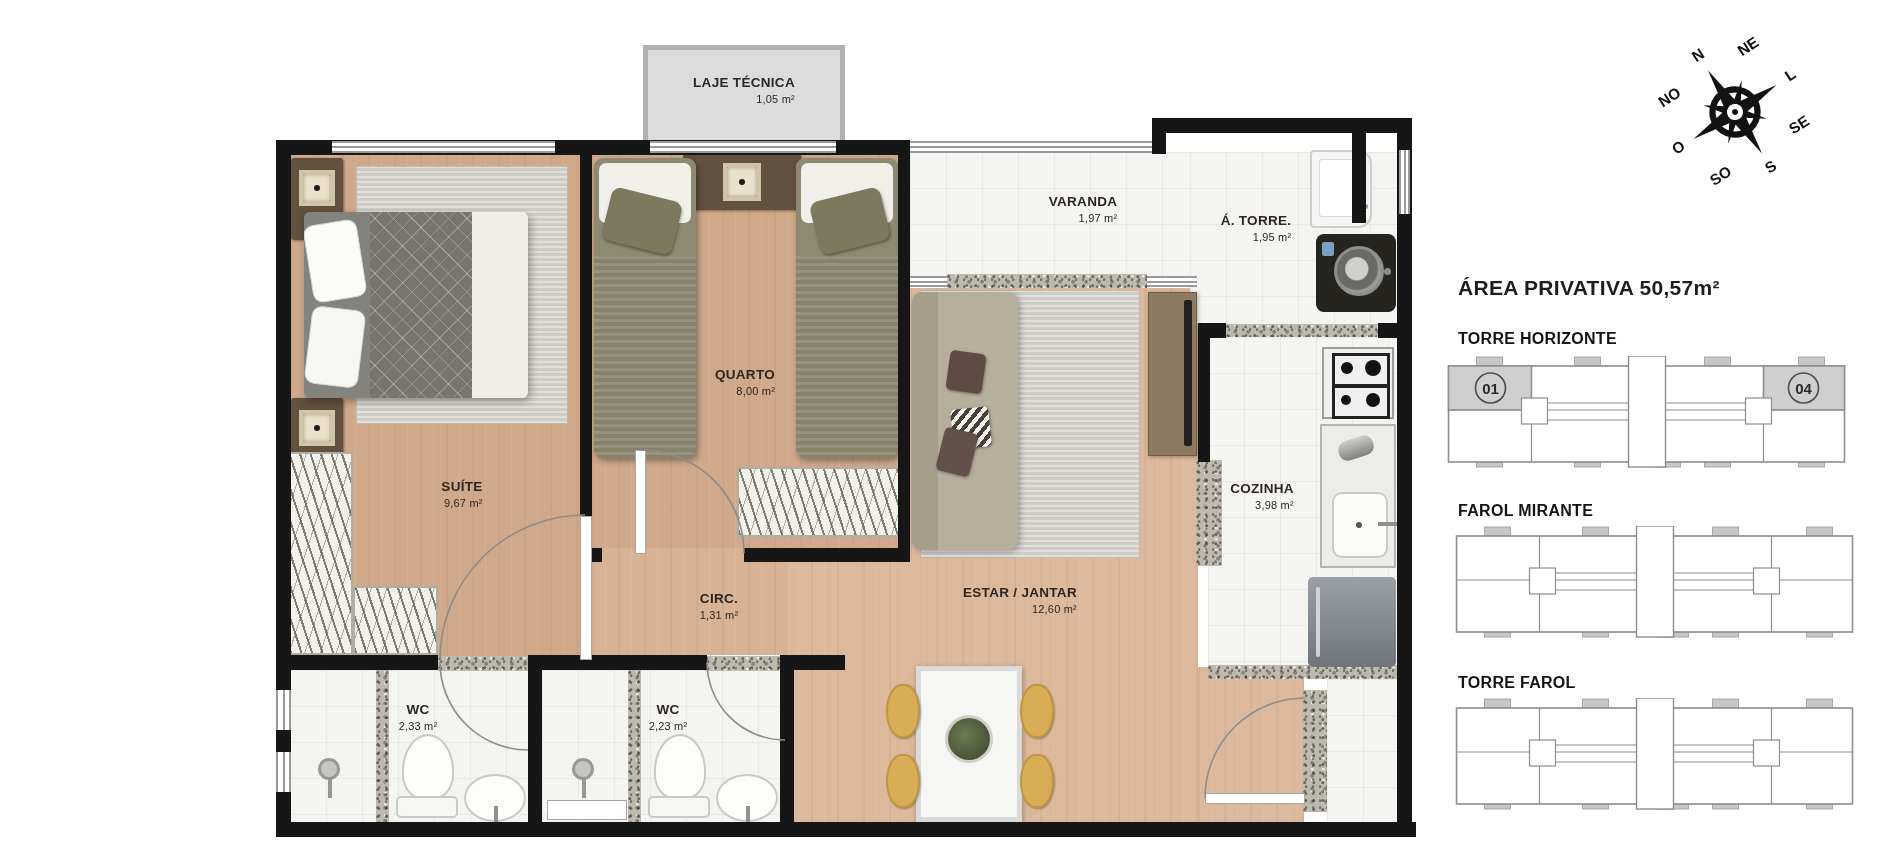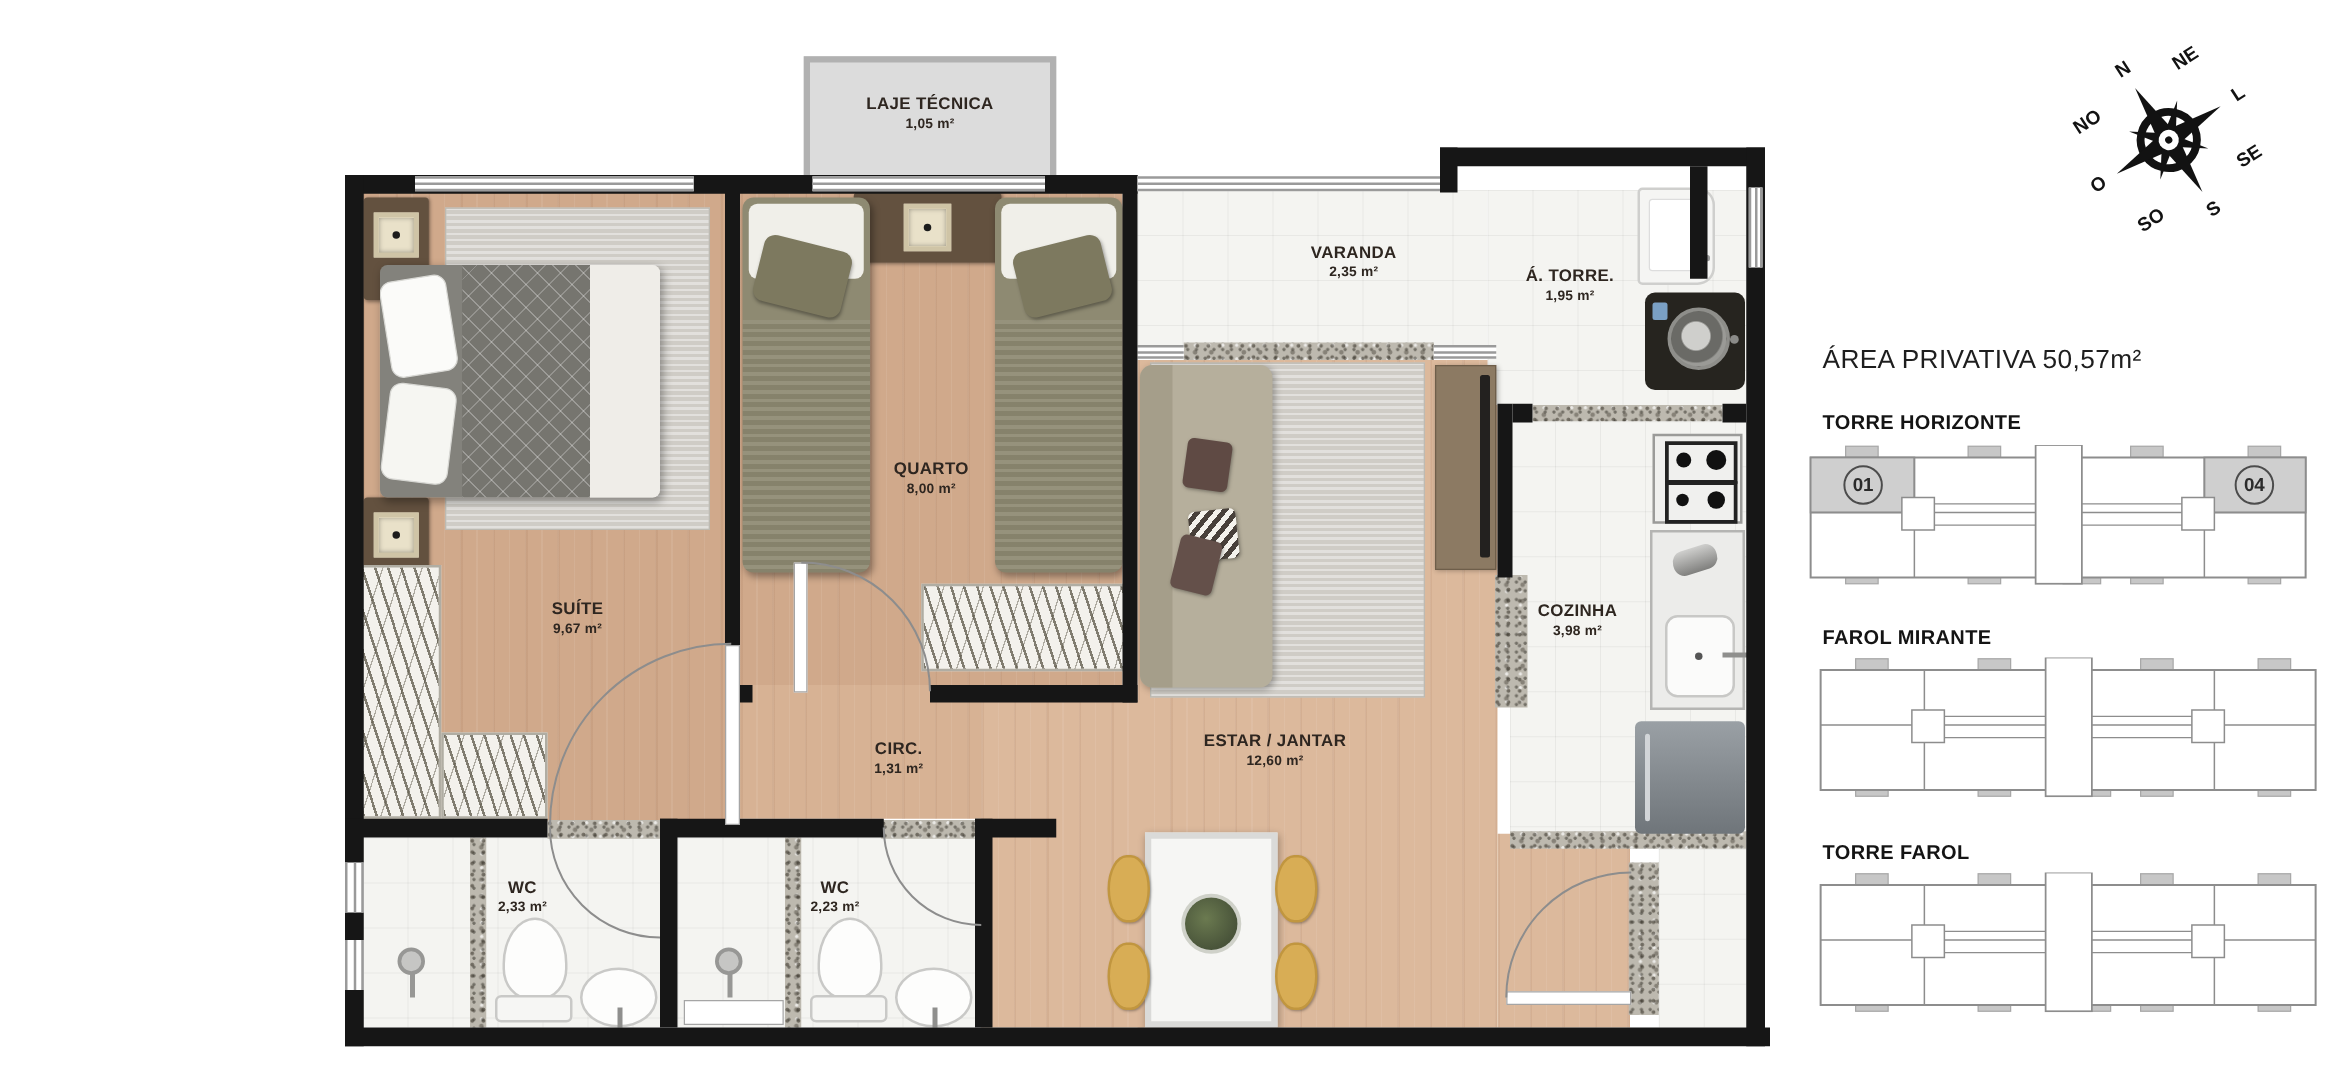--- a/index.html
+++ b/index.html
@@ -29,21 +29,21 @@
   .winV{background:#fff;border-left:2px solid #9a9a9a;border-right:2px solid #9a9a9a;
     background-image:linear-gradient(90deg,#9a9a9a,#9a9a9a);background-size:2px 100%;
     background-position:center;background-repeat:no-repeat;box-sizing:border-box;}
   .leaf{background:#fff;border:1px solid #a5a5a5;box-sizing:border-box;}
   .hatch{background-color:#f3f1ec;border:2px solid #b0ada3;box-sizing:border-box;background-image:
     repeating-linear-gradient(72deg, rgba(90,85,70,.75) 0 2px, transparent 2px 10px),
     repeating-linear-gradient(108deg, rgba(90,85,70,.45) 0 1px, transparent 1px 15px);}
   
   .rlabel{position:absolute;transform:translateX(-50%);text-align:center;color:#2e2620;
     font-weight:700;font-size:13.5px;line-height:1.3;letter-spacing:.3px;white-space:nowrap;}
-  .rlabel .area{display:block;font-weight:700;font-size:11px;letter-spacing:.2px;}
+  .rlabel .area{display:block;font-weight:400;font-size:11px;letter-spacing:.2px;text-align:right;}
   
   .nstand{background:#63513f;border-radius:3px;box-shadow:1px 1px 3px rgba(0,0,0,.4);}
   .lamp{background:#e9e1c9;border:4px solid #cfc4a6;box-sizing:border-box;box-shadow:inset 0 0 4px rgba(0,0,0,.35);}
   .lamp::after{content:"";position:absolute;left:50%;top:50%;width:6px;height:6px;margin:-3px 0 0 -3px;
     background:#1c1c1c;border-radius:50%;}
   .rug{background:#cfccc6;border:1px solid #bdbab2;background-image:
     repeating-linear-gradient(0deg, rgba(255,255,255,.4) 0 2px, transparent 2px 5px);}
   .twin{background:#8e8a72;border-radius:9px;box-shadow:2px 3px 6px rgba(0,0,0,.35);overflow:hidden;}
   .tw-sheet{position:absolute;left:5px;right:5px;top:5px;height:60px;background:#f0efe9;border-radius:7px;}
   .tw-pill{position:absolute;width:72px;height:54px;background:#7d795f;border-radius:9px;
@@ -53,21 +53,21 @@
   .sofa{background:#b6af9c;border-radius:10px;box-shadow:2px 2px 6px rgba(0,0,0,.3);}
   .sofa::before{content:"";position:absolute;left:0;top:0;bottom:0;width:26px;background:#a59e8a;
     border-radius:10px 0 0 10px;}
   .pillow{position:absolute;border-radius:5px;box-shadow:1px 1px 3px rgba(0,0,0,.35);}
   .chair{background:#d8ad55;border:2px solid #c1963f;border-radius:45%/50%;box-sizing:border-box;
     box-shadow:1px 1px 2px rgba(0,0,0,.3);}
   .appl{box-sizing:border-box;}
   #plan-doors path{stroke:#8d8d8d;stroke-width:1.6;fill:none;}
   
   .ptitle{position:absolute;font-weight:800;font-size:29px;color:#141414;letter-spacing:.4px;}
-  .psub{position:absolute;font-weight:400;font-size:21px;color:#1e1e1e;letter-spacing:.3px;}
+  .psub{position:absolute;font-weight:700;font-size:21px;color:#1e1e1e;letter-spacing:.3px;}
   .tname{position:absolute;font-weight:800;font-size:16px;color:#141414;letter-spacing:.3px;}
   .laje{background:#dcdcdc;border:5px solid #b1b1b1;box-sizing:border-box;}
   .laje .rlabel{left:50%;top:24px;transform:translateX(-50%);}
 </style>
 </head>
 <body>
 
 <div id="stage">
 
   <div class="abs" style="left:0;top:0;width:1460px;height:859px;">
@@ -235,21 +235,21 @@
     <svg id="plan-doors" class="abs" style="left:0;top:0;" width="1460" height="859" viewBox="0 0 1460 859">
       <path d="M440,660 A145,145 0 0 1 585,515"></path>
       <path d="M641,450 A103,103 0 0 1 744,553"></path>
       <path d="M440,662 A88,88 0 0 0 528,750"></path>
       <path d="M707,662 A78,78 0 0 0 785,740"></path>
       <path d="M1205,798 A100,100 0 0 1 1305,698"></path>
     </svg>
 
     <div class="rlabel" style="left:1083px;top:193px;">
       <span>VARANDA</span>
-      <span class="area">2,35 m²</span>
+      <span class="area">1,97 m²</span>
     </div>
     <div class="rlabel" style="left:1256px;top:212px;">
       <span>Á. TORRE.</span>
       <span class="area">1,95 m²</span>
     </div>
     <div class="rlabel" style="left:745px;top:366px;">
       <span>QUARTO</span>
       <span class="area">8,00 m²</span>
     </div>
     <div class="rlabel" style="left:462px;top:478px;">

